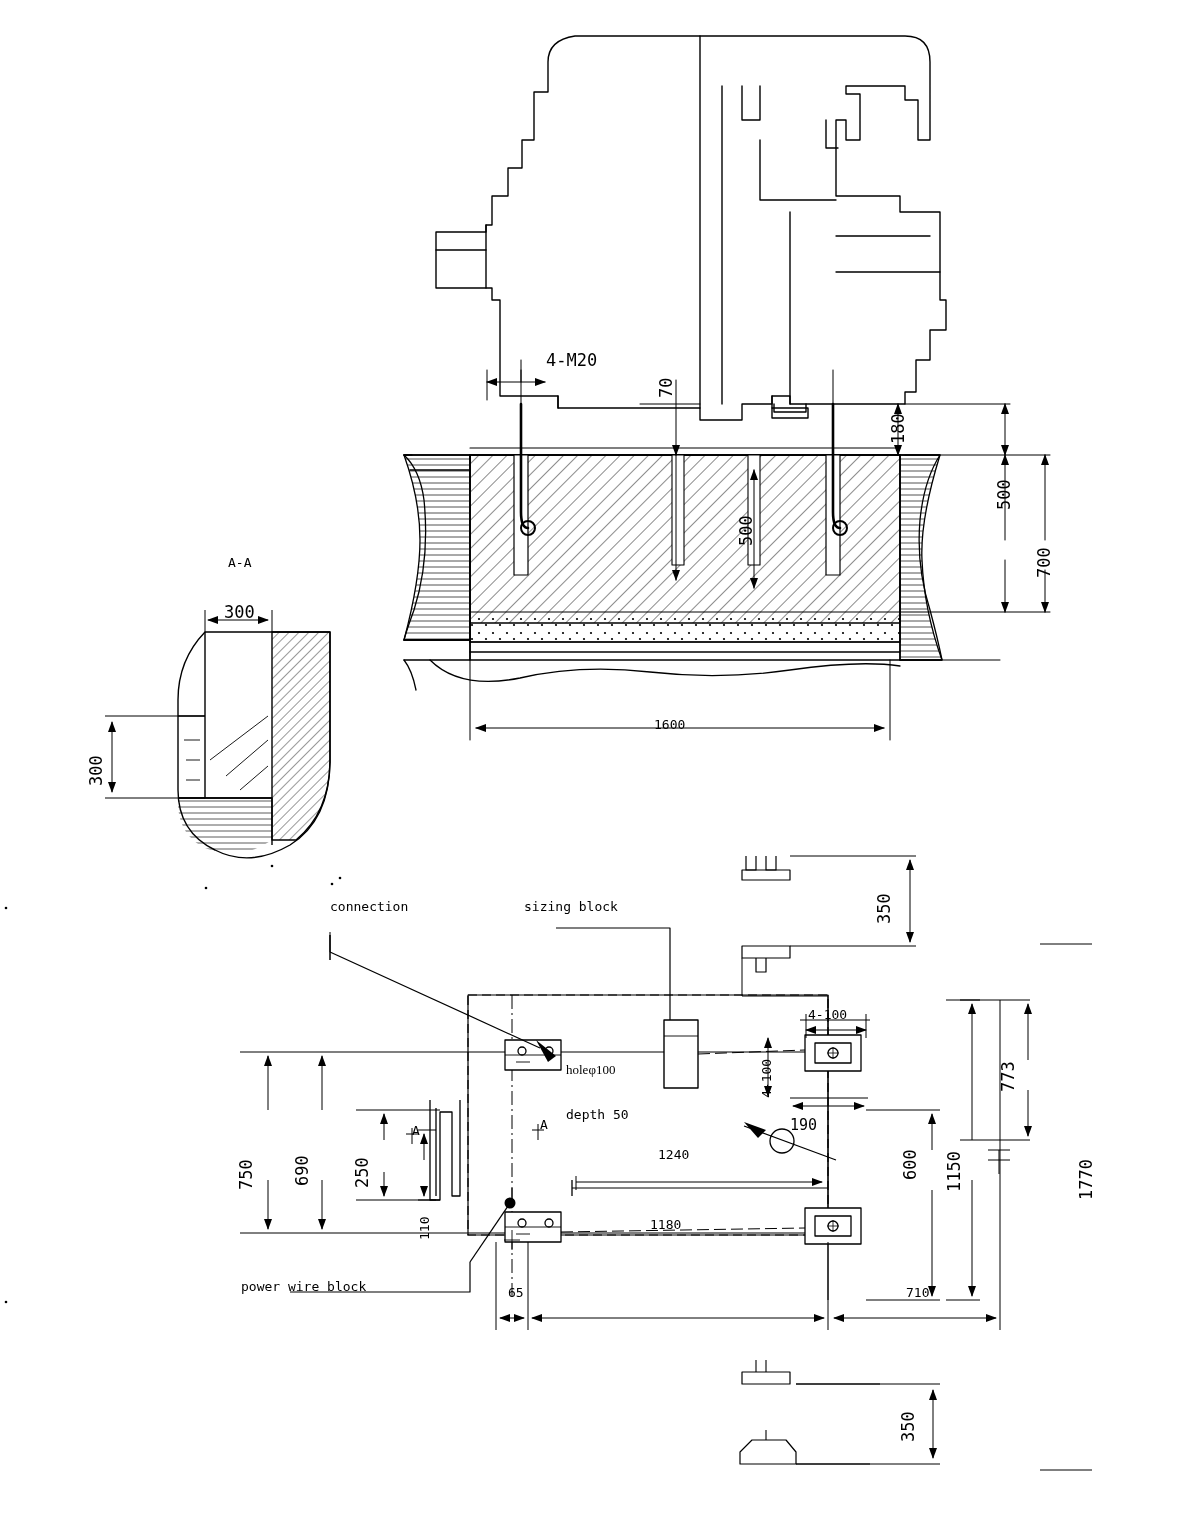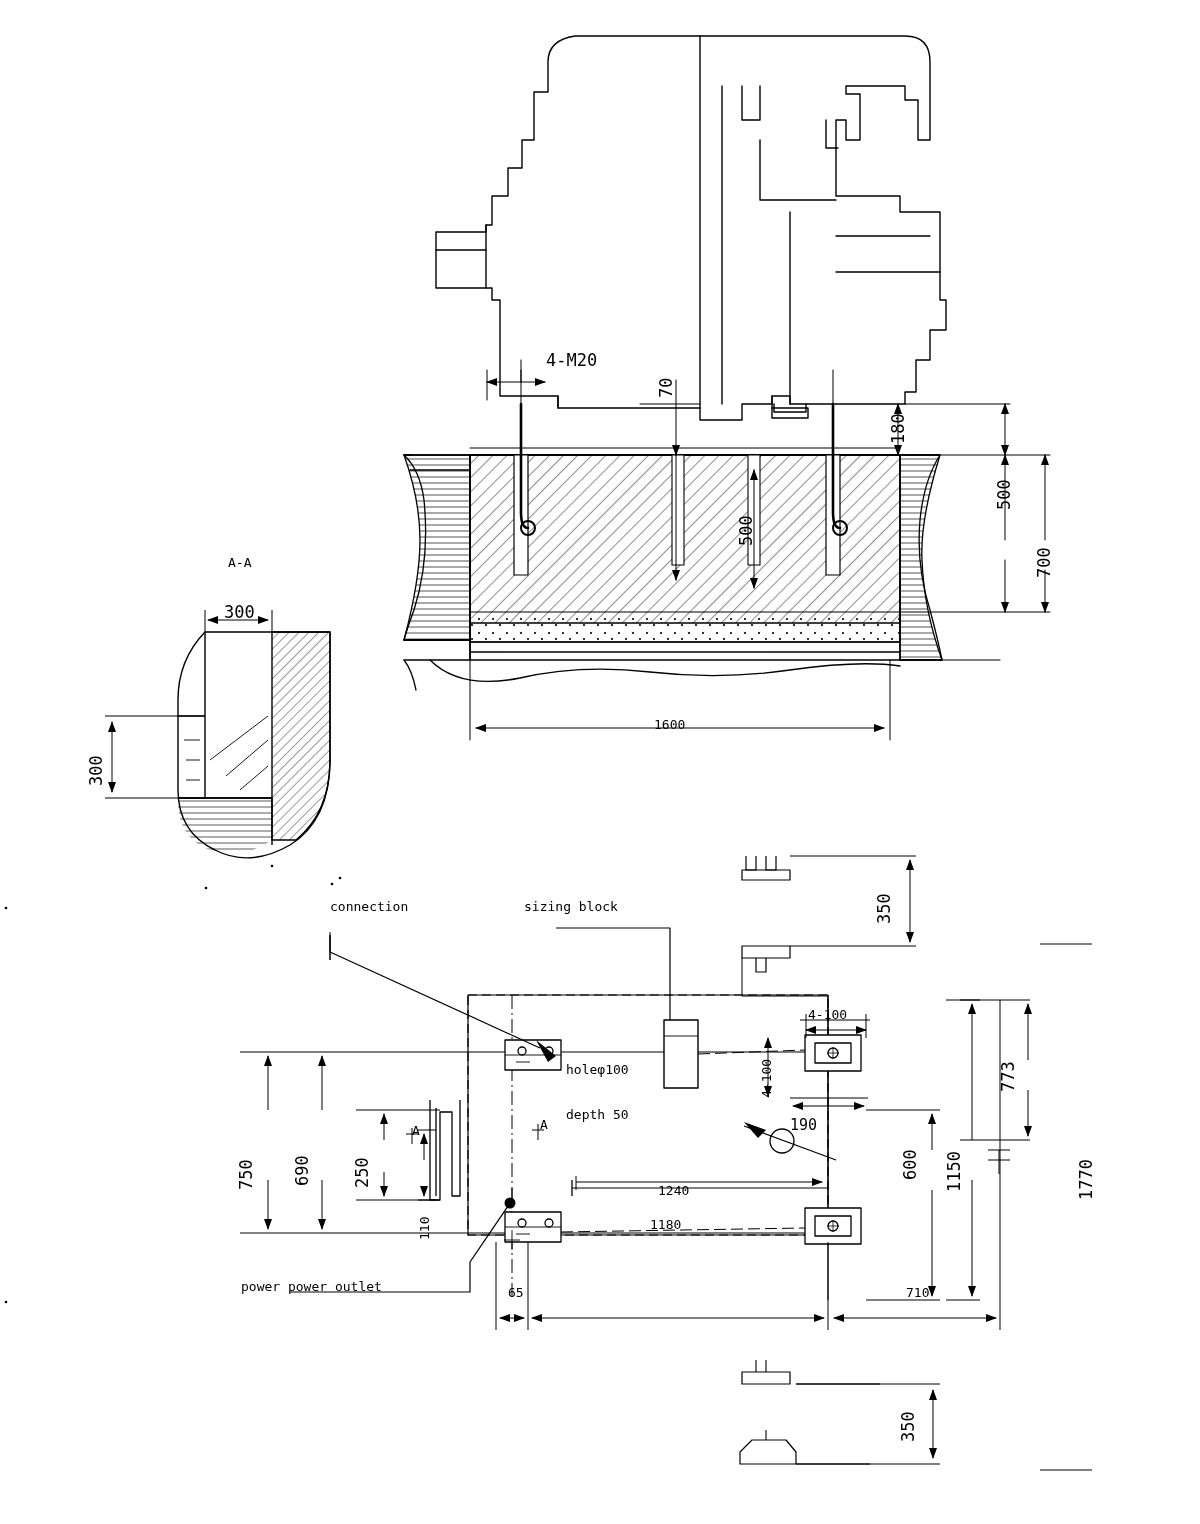--- a/index.html
+++ b/index.html
@@ -366,25 +366,25 @@
   <div class="lbl f19" style="left:228px; top:556px;">A-A</div>
 
   <div class="lbl f17" style="left:224px; top:604px;">300</div>
 
   <div class="lbl f17 vert" style="left:88px; top:786px;">300</div>
 
   <div class="lbl f19" style="left:330px; top:900px;">connection</div>
 
   <div class="lbl f19" style="left:524px; top:900px;">sizing block</div>
 
-  <div class="lbl f19" style="left:566px; top:1063px;">holeφ100</div>
+  <div class="lbl f19" style="left:566px; top:1063px;font-family:Liberation Serif, serif;">holeφ100</div>
 
   <div class="lbl f19" style="left:566px; top:1108px;">depth 50</div>
 
-  <div class="lbl f19" style="left:241px; top:1280px;">power power outlet</div>
+  <div class="lbl f19" style="left:241px; top:1280px;">power wire block</div>
 
   <div class="lbl f13" style="left:412px; top:1124px;">A</div>
 
   <div class="lbl f13" style="left:540px; top:1118px;">A</div>
 
   <div class="lbl f13" style="left:808px; top:1008px;">4-100</div>
 
   <div class="lbl f13 vert" style="left:760px; top:1098px;">4-100</div>
 
   <div class="lbl f15" style="left:790px; top:1094px;">190</div>
@@ -402,21 +402,21 @@
   <div class="lbl f17 vert" style="left:1078px; top:1200px;">1770</div>
 
   <div class="lbl f17 vert" style="left:238px; top:1190px;">750</div>
 
   <div class="lbl f17 vert" style="left:294px; top:1186px;">690</div>
 
   <div class="lbl f17 vert" style="left:354px; top:1188px;">250</div>
 
   <div class="lbl f13 vert" style="left:418px; top:1240px;">110</div>
 
-  <div class="lbl f19" style="left:658px; top:1148px;margin-top:36px;">1240</div>
+  <div class="lbl f19" style="left:658px; top:1148px;">1240</div>
 
   <div class="lbl f19" style="left:500px; top:1286px;margin-left:8px;">65</div>
 
   <div class="lbl f19" style="left:650px; top:1218px;">1180</div>
 
   <div class="lbl f19" style="left:906px; top:1286px;">710</div>
 
 </div>
 
 </body></html>

